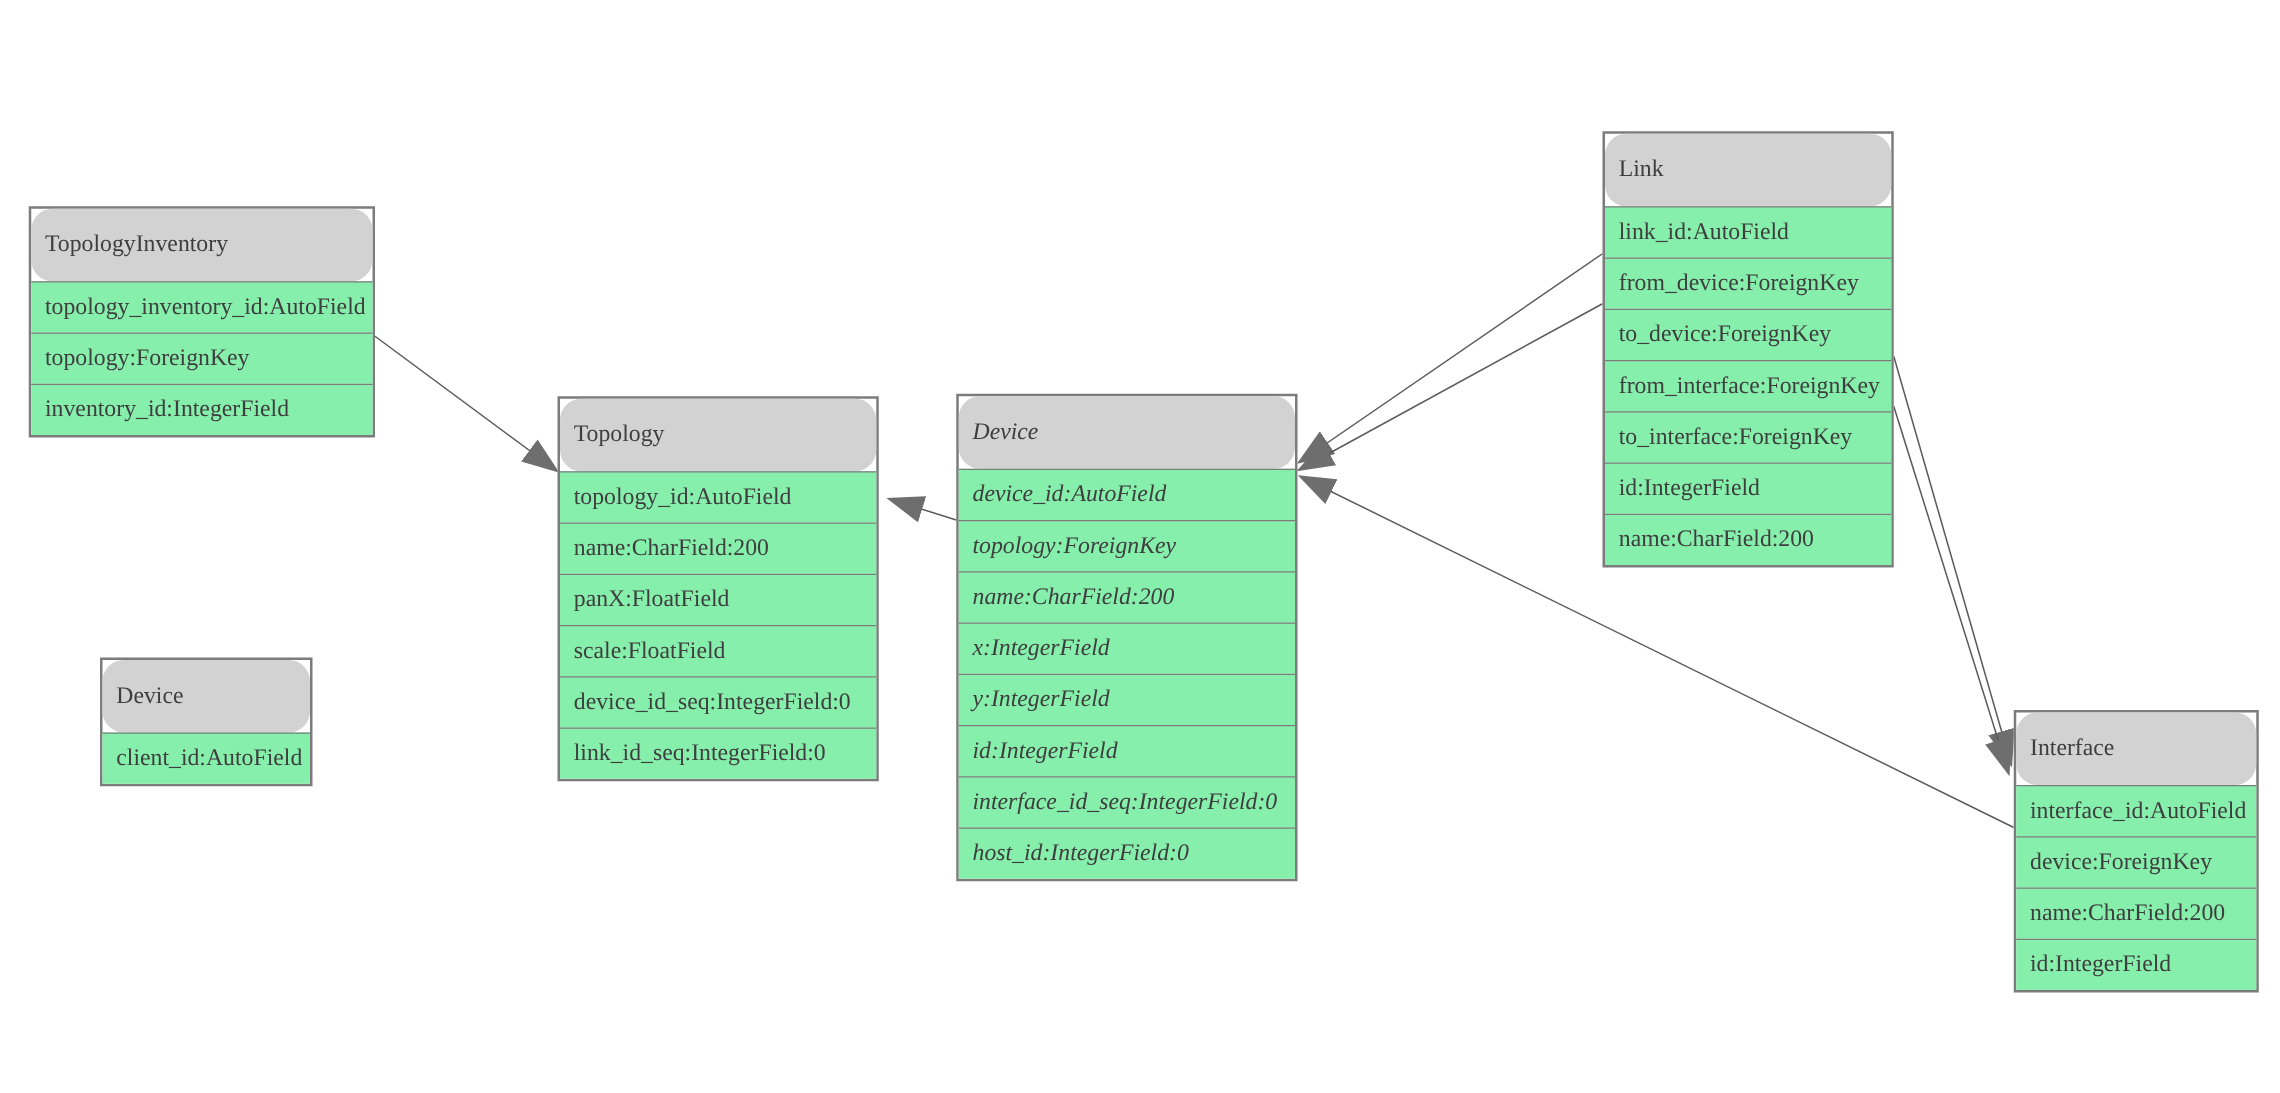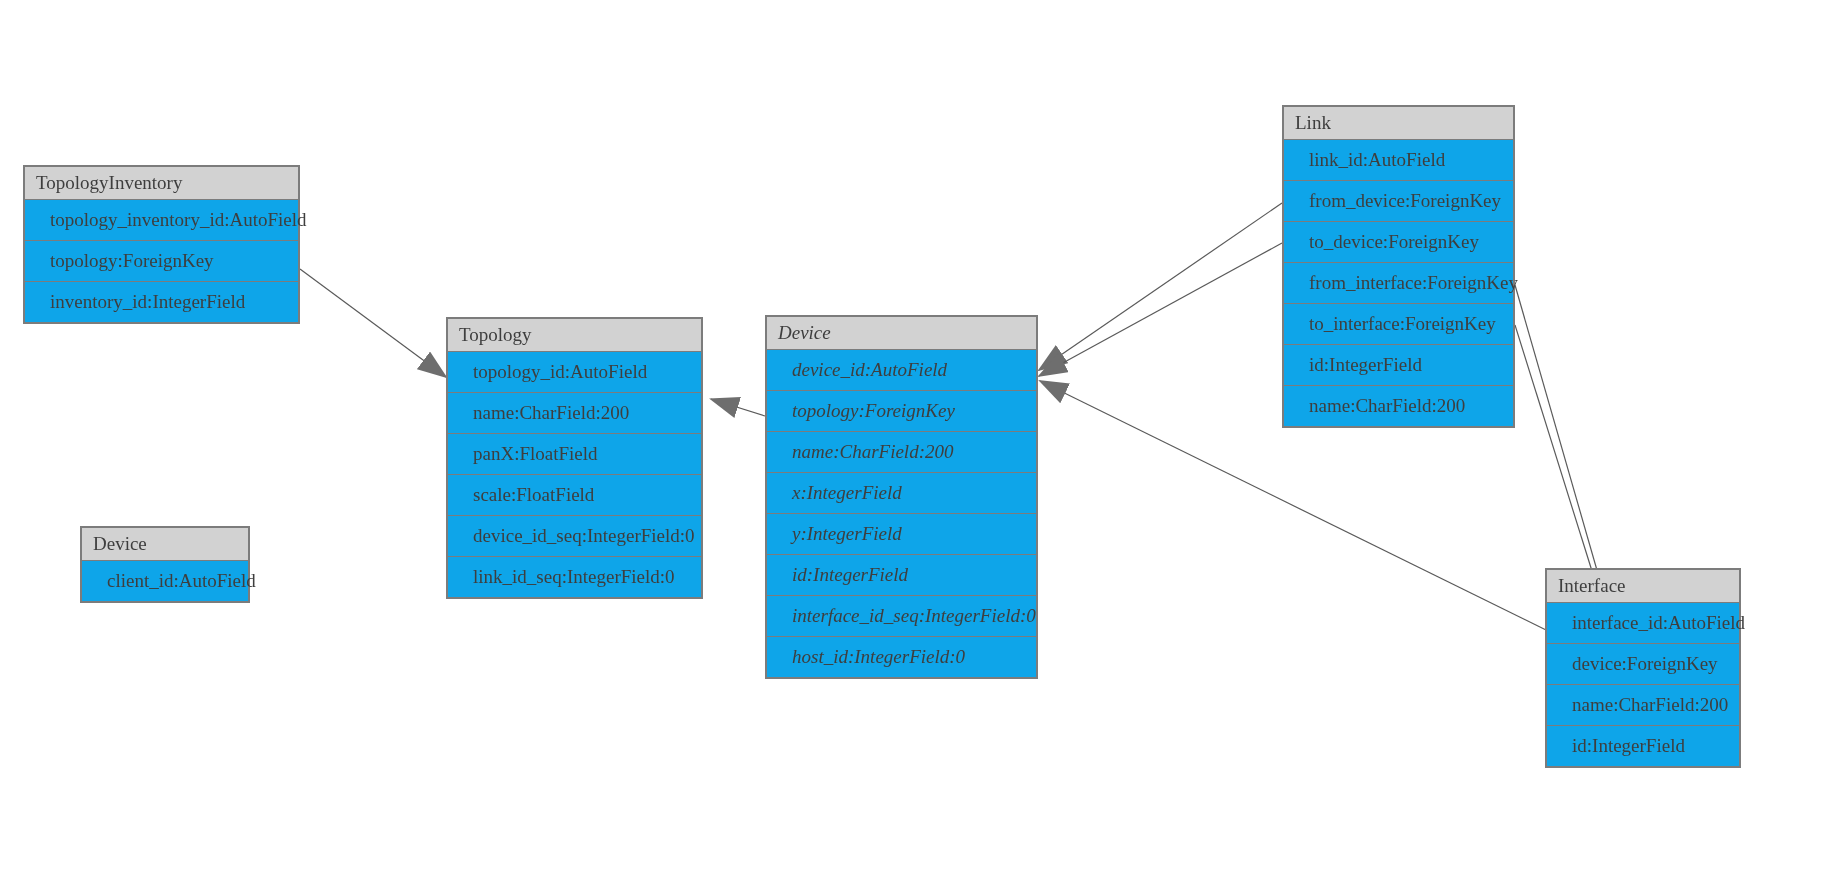--- a/index.html
+++ b/index.html
@@ -19,33 +19,34 @@
     color:var(--text);
   }
   #edges{position:absolute;left:0;top:0;width:1824px;height:874px;pointer-events:none;}
   .entity{
     position:absolute;
     background:#ffffff;
     border:2px solid var(--border);
     box-sizing:border-box;
   }
   .entity-header{
-    height:32px;
+    height:58px;
     display:flex;align-items:center;
     background:var(--header-fill);
     padding-left:11px;
     white-space:nowrap;
+    border-radius:17px;
   }
   .entity-row{
     height:40px;
     display:flex;align-items:center;
     border-top:1px solid var(--border);
-    padding-left:25px;
+    padding-left:11px;
     white-space:nowrap;
-    background:#0ea5e9;
+    background:#86efac;
   }
 </style>
 </head>
 <body>
 
 <div id="stage">
   <svg id="edges" xmlns="http://www.w3.org/2000/svg">
     <defs>
       <marker id="arrow" markerUnits="userSpaceOnUse" markerWidth="30" markerHeight="22" refX="28" refY="11" orient="auto">
         <path d="M0,0 L30,11 L0,22 z" id="arrow-path" fill="#6e6e6e"></path>
@@ -93,20 +94,20 @@
     <div class="entity" style="left: 1282px; top: 105px; width: 233px;">
       <div class="entity-header">Link</div>
       <div class="entity-row">link_id:AutoField</div>
       <div class="entity-row">from_device:ForeignKey</div>
       <div class="entity-row">to_device:ForeignKey</div>
       <div class="entity-row">from_interface:ForeignKey</div>
       <div class="entity-row">to_interface:ForeignKey</div>
       <div class="entity-row">id:IntegerField</div>
       <div class="entity-row">name:CharField:200</div>
     </div>
-    <div class="entity" style="left: 1545px; top: 568px; width: 196px;">
+    <div class="entity" style="left: 1611px; top: 568px; width: 196px;">
       <div class="entity-header">Interface</div>
       <div class="entity-row">interface_id:AutoField</div>
       <div class="entity-row">device:ForeignKey</div>
       <div class="entity-row">name:CharField:200</div>
       <div class="entity-row">id:IntegerField</div>
     </div>
   </div>
 
 </body></html>

